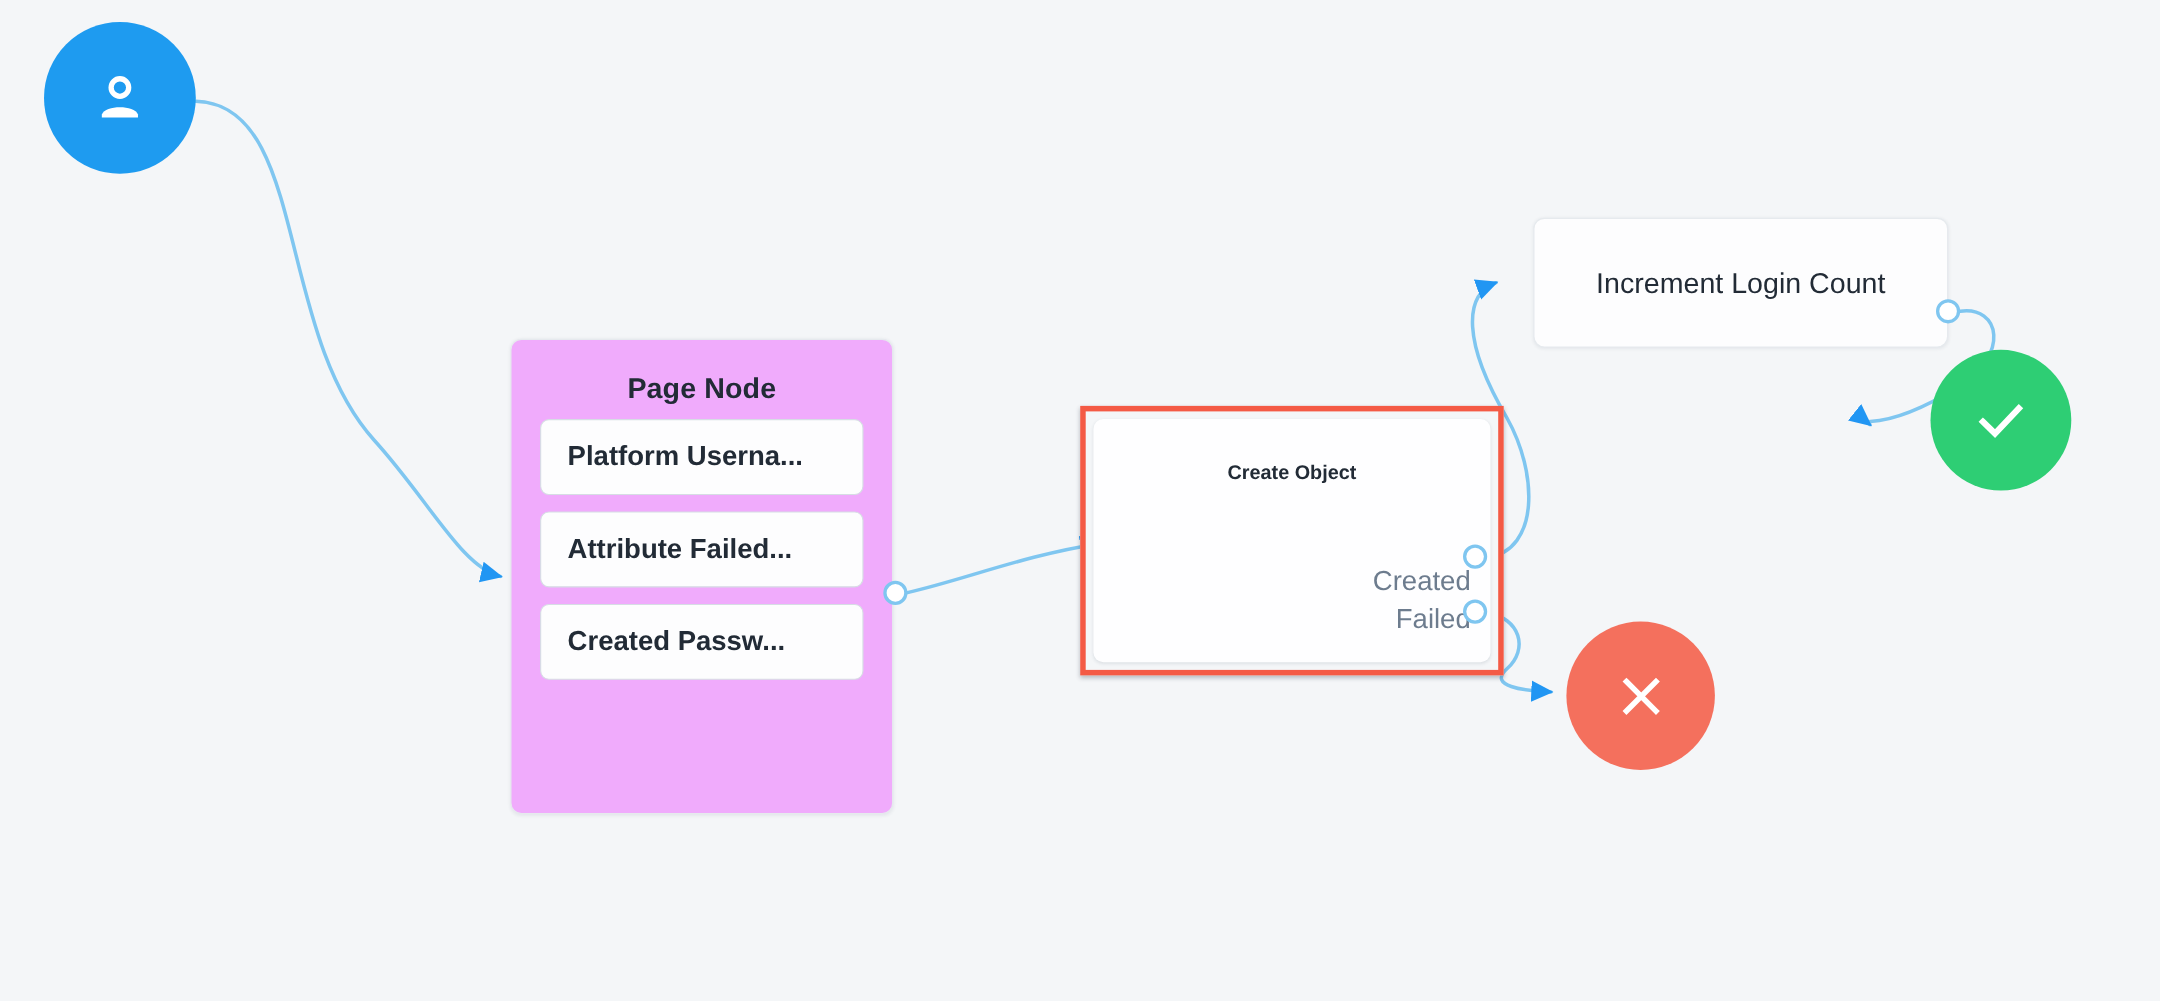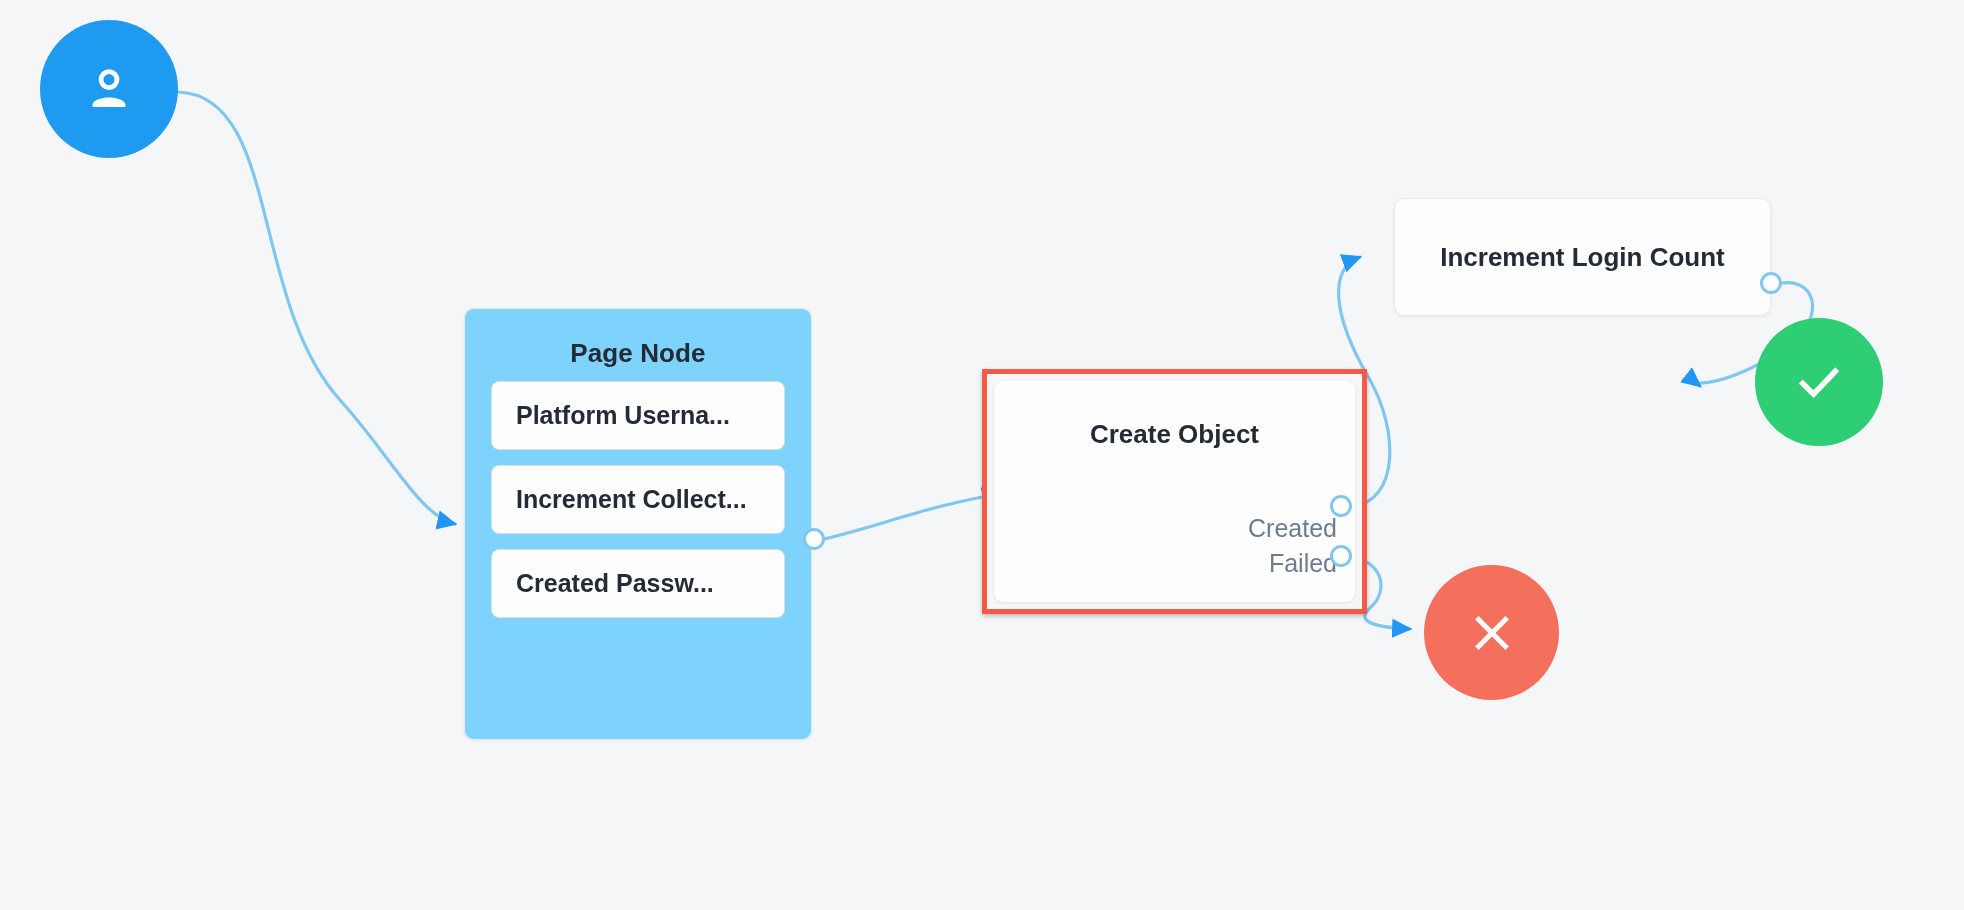--- a/index.html
+++ b/index.html
@@ -55,21 +55,21 @@
     justify-content: center;
   }
   .circle-node svg { display: block; }
 
   .start-node { background: #1e9bf0; }
   .success-node { background: #2ece74; }
   .failure-node { background: #f4705d; }
 
   
   .page-node {
-    background: #7dd3fc;
+    background: #f0abfc;
     border: 1px solid #e6eaee;
     border-radius: 10px;
     box-shadow: 0 1px 3px rgba(30, 45, 70, 0.07);
     padding: 0;
   }
   .page-node-title {
     text-align: center;
     font-size: 26px;
     font-weight: bold;
     color: #222b36;
@@ -111,21 +111,21 @@
     box-sizing: border-box;
     width: 100%;
     height: 100%;
     background: #fefeff;
     border-radius: 9px;
     box-shadow: 0 1px 3px rgba(30, 45, 70, 0.10);
     position: relative;
   }
   .action-title {
     text-align: center;
-    font-size: 26px;
+    font-size: 18px;
     font-weight: bold;
     color: #222b36;
     padding-top: 38px;
   }
   .action-ports {
     position: absolute;
     right: 18px;
     bottom: 26px;
     display: flex;
     flex-direction: column;
@@ -142,21 +142,21 @@
   
   .plain-node {
     background: #fdfdfe;
     border: 1px solid #e6eaee;
     border-radius: 10px;
     box-shadow: 0 1px 3px rgba(30, 45, 70, 0.07);
     display: flex;
     align-items: center;
     justify-content: center;
     font-size: 26px;
-    font-weight: bold;
+    font-weight: normal;
     color: #222b36;
     padding: 0 34px;
     white-space: nowrap;
     text-align: right;
   }
 
   
   .port {
     position: absolute;
     width: 22px;
@@ -200,21 +200,21 @@
     </span>
   </div>
 
   <div class="node page-node" style="left:464px; top:308px; width:348px; height:432px;">
     <div class="page-node-title">Page Node</div>
     <div class="page-node-items">
       <div class="page-item">
         <span>Platform Userna...</span>
       </div>
       <div class="page-item">
-        <span>Increment Collect...</span>
+        <span>Attribute Failed...</span>
       </div>
       <div class="page-item">
         <span>Created Passw...</span>
       </div>
     </div>
   </div>
 
   <div class="port" style="left:803px; top:528px;"></div>
 
   <div class="node selected-wrap" style="left:982px; top:369px; width:385px; height:245px;">

